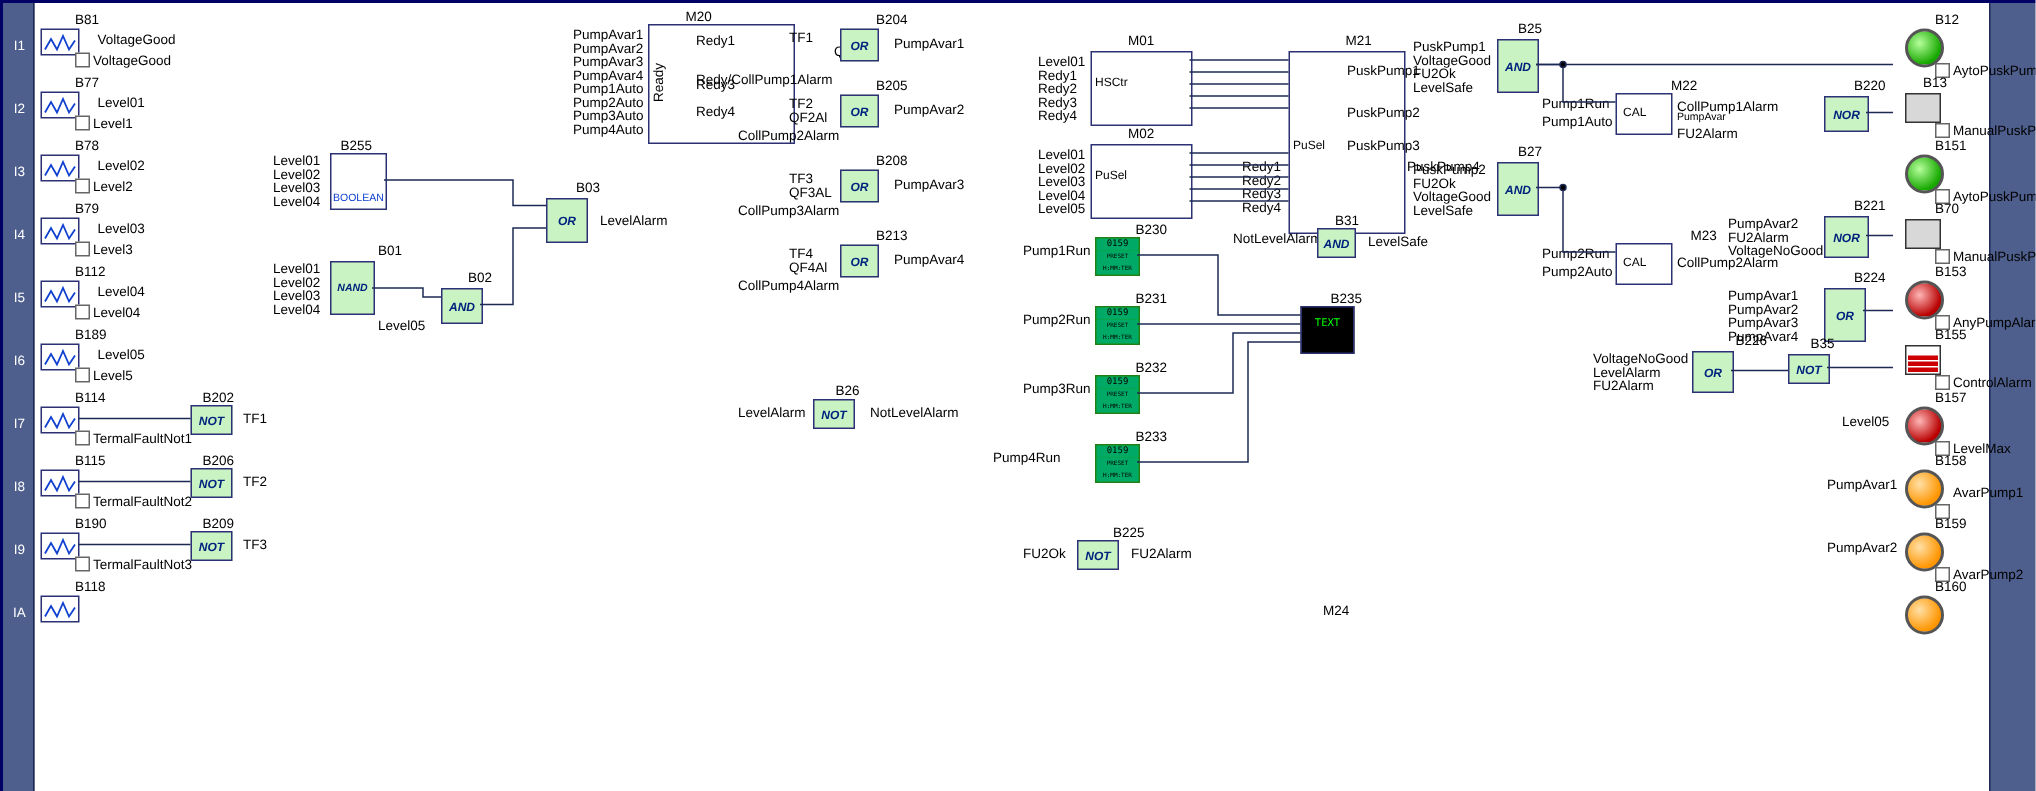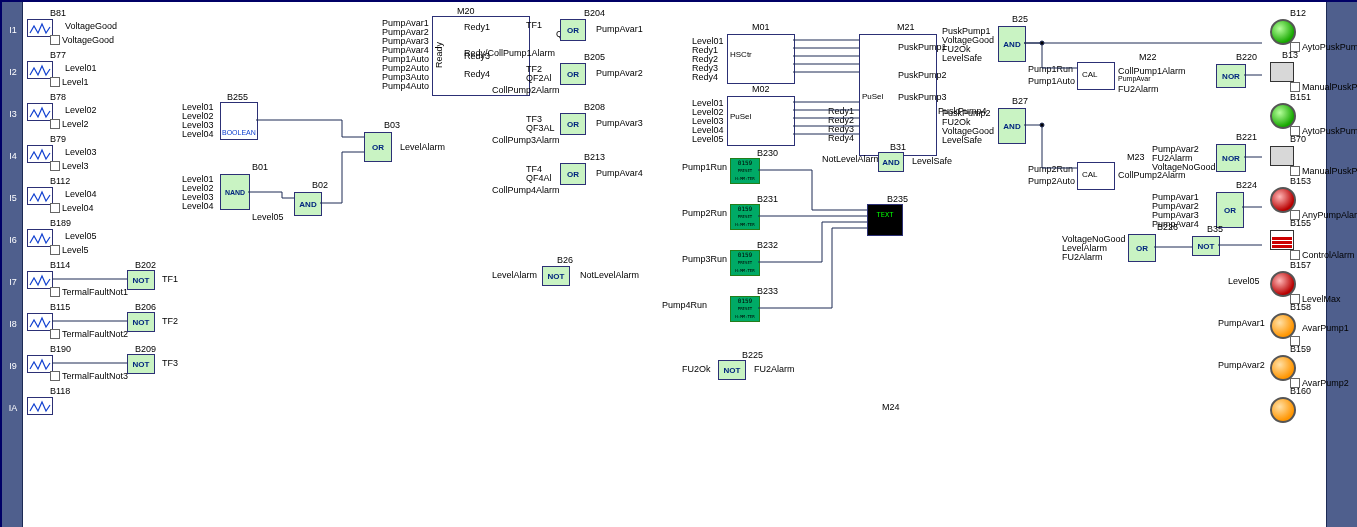--- a/index.html
+++ b/index.html
@@ -4,21 +4,21 @@
 <style>
   html,body{margin:0;padding:0;background:#fff;font-family:Arial,Helvetica,sans-serif;font-size:9px;color:#000;}
   .canvas{position:relative;width:1357px;height:527px;background:#fff;border:2px solid #000066;overflow:hidden;}
   .left-bar{position:absolute;top:0;left:0;width:20px;height:527px;background:#4f5f8d;border-right:1px solid #1c2a55;}
   .right-bar{position:absolute;top:0;right:0;width:32px;height:527px;background:#4f5f8d;border-left:1px solid #1c2a55;}
   .io-slot{position:absolute;width:20px;height:16px;color:#fff;font-size:9px;display:flex;align-items:center;justify-content:center;}
   .lbl{position:absolute;white-space:nowrap;font-size:9px;color:#000;}
   .block{position:absolute;border:1px solid #2c3075;background:#fff;}
   .block.green{background:#c9f3c3;}
   .block.black{background:#000;color:#0f0;font-family:monospace;font-size:7px;line-height:7px;text-align:center;}
-  .block.logic{display:flex;align-items:center;justify-content:center;font-size:8px;font-weight:bold;color:#00247e;}
+  .block.logic{display:flex;align-items:center;justify-content:center;font-size:8px;font-weight:bold;color:#00247e;font-style:italic;}
   .sigbox{position:absolute;width:24px;height:16px;border:1px solid #2c3075;background:#fff;}
   .sigbox svg{width:24px;height:16px;display:block;}
   .small-check{position:absolute;width:8px;height:8px;border:1px solid #666;background:#fff;}
   .light{position:absolute;width:22px;height:22px;border-radius:50%;border:2px solid #555;}
   .green-led{background:radial-gradient(circle at 35% 35%, #b6ff9c, #17a800 70%);}
   .red-led  {background:radial-gradient(circle at 35% 35%, #ffb6b6, #b80000 70%);}
   .orange-led{background:radial-gradient(circle at 35% 35%, #ffe0a6, #ff9500 70%);}
   .print-ico{position:absolute;width:22px;height:18px;border:1px solid #333;background:#d8d8d8;}
   .alarm-ico{position:absolute;width:22px;height:18px;border:1px solid #333;background:#fff;display:flex;flex-direction:column;justify-content:flex-end;}
   .alarm-ico div{height:3px;margin:0 1px 1px;background:#c00;}
@@ -288,21 +288,21 @@
   <div class="lbl" style="top:115px;left:940px">FU2Ok</div>
   <div class="lbl" style="top:124px;left:940px">VoltageGood</div>
   <div class="lbl" style="top:133px;left:940px">LevelSafe</div>
   <div class="block green logic" style="top:106px;left:996px;width:26px;height:34px">AND</div>
 
   <div class="lbl" style="top:140px;left:888px">B31</div>
   <div class="lbl" style="top:152px;left:820px">NotLevelAlarm</div>
   <div class="block green logic" style="top:150px;left:876px;width:24px;height:18px">AND</div>
   <div class="lbl" style="top:154px;left:910px">LevelSafe</div>
 
-  <div class="lbl" style="top:50px;left:1137px">M22</div>
+  <div class="lbl" style="top:50px;left:1112px">M22</div>
   <div class="lbl" style="top:62px;left:1026px">Pump1Run</div>
   <div class="lbl" style="top:74px;left:1026px">Pump1Auto</div>
   <div class="block" style="top:60px;left:1075px;width:36px;height:26px"></div>
   <div class="lbl" style="top:68px;left:1080px;font-size:8px">CAL</div>
   <div class="lbl" style="top:64px;left:1116px">CollPump1Alarm</div>
   <div class="lbl" style="top:73px;left:1116px;font-size:7px">PumpAvar</div>
   <div class="lbl" style="top:82px;left:1116px">FU2Alarm</div>
 
   <div class="lbl" style="top:50px;left:1234px">B220</div>
   <div class="block green logic" style="top:62px;left:1214px;width:28px;height:22px">NOR</div>

